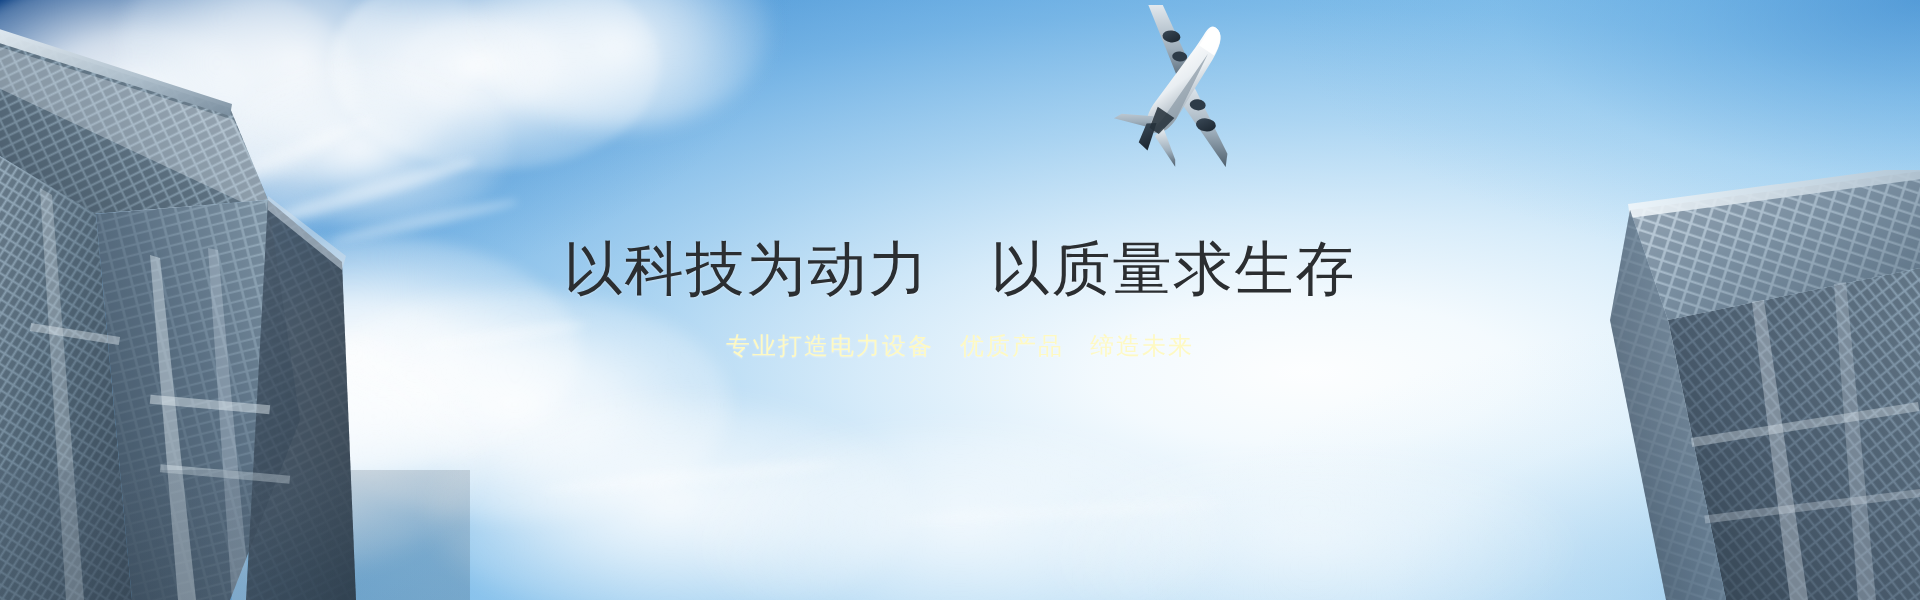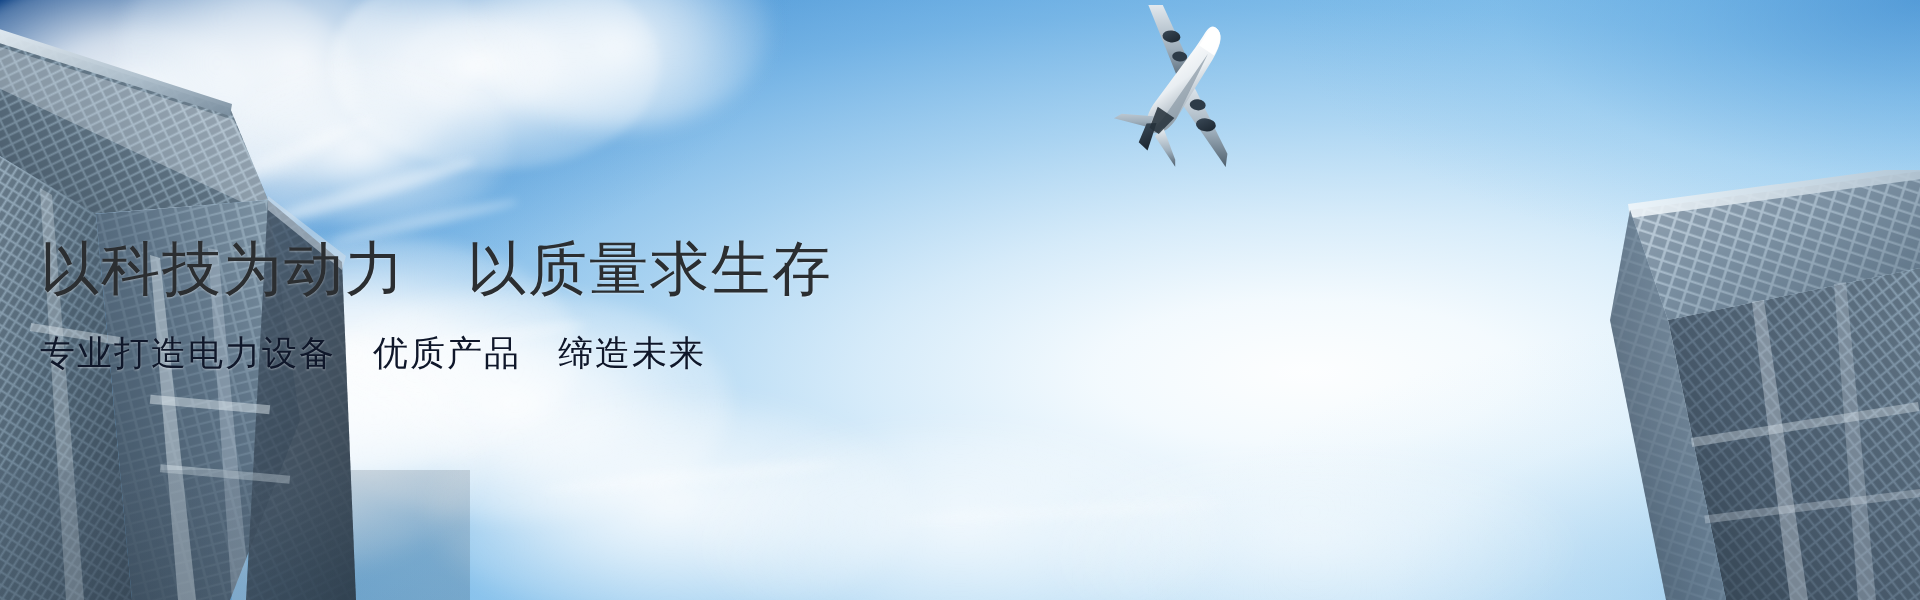--- a/index.html
+++ b/index.html
@@ -126,39 +126,38 @@
   .bldg-right{
     position:absolute; right:0; bottom:0; width:430px; height:430px;
   }
 
   
   .plane{ position:absolute; left:1085px; top:5px; width:195px; height:165px; }
 
   
   .text-block{
     position:absolute; left:0; right:0; top:238px;
-    text-align:left;
+    text-align:center;
     pointer-events:none;
-    margin-left:40px;
   }
   .headline{
     font-size:59px;
     line-height:1.08;
     font-weight:400;
     color:#2b2e31;
     letter-spacing:2px;
     white-space:pre;
     text-shadow:0 1px 2px rgba(255,255,255,0.35);
   }
   .subline{
     margin-top:30px;
-    font-size:35px;
+    font-size:24px;
     line-height:1.2;
     font-weight:400;
-    color:#0f172a;
+    color:#fef9c3;
     letter-spacing:2px;
     white-space:pre;
     text-shadow:0 1px 2px rgba(255,255,255,0.40);
   }
 </style>
 </head>
 <body>
 
 <div class="banner">
 

